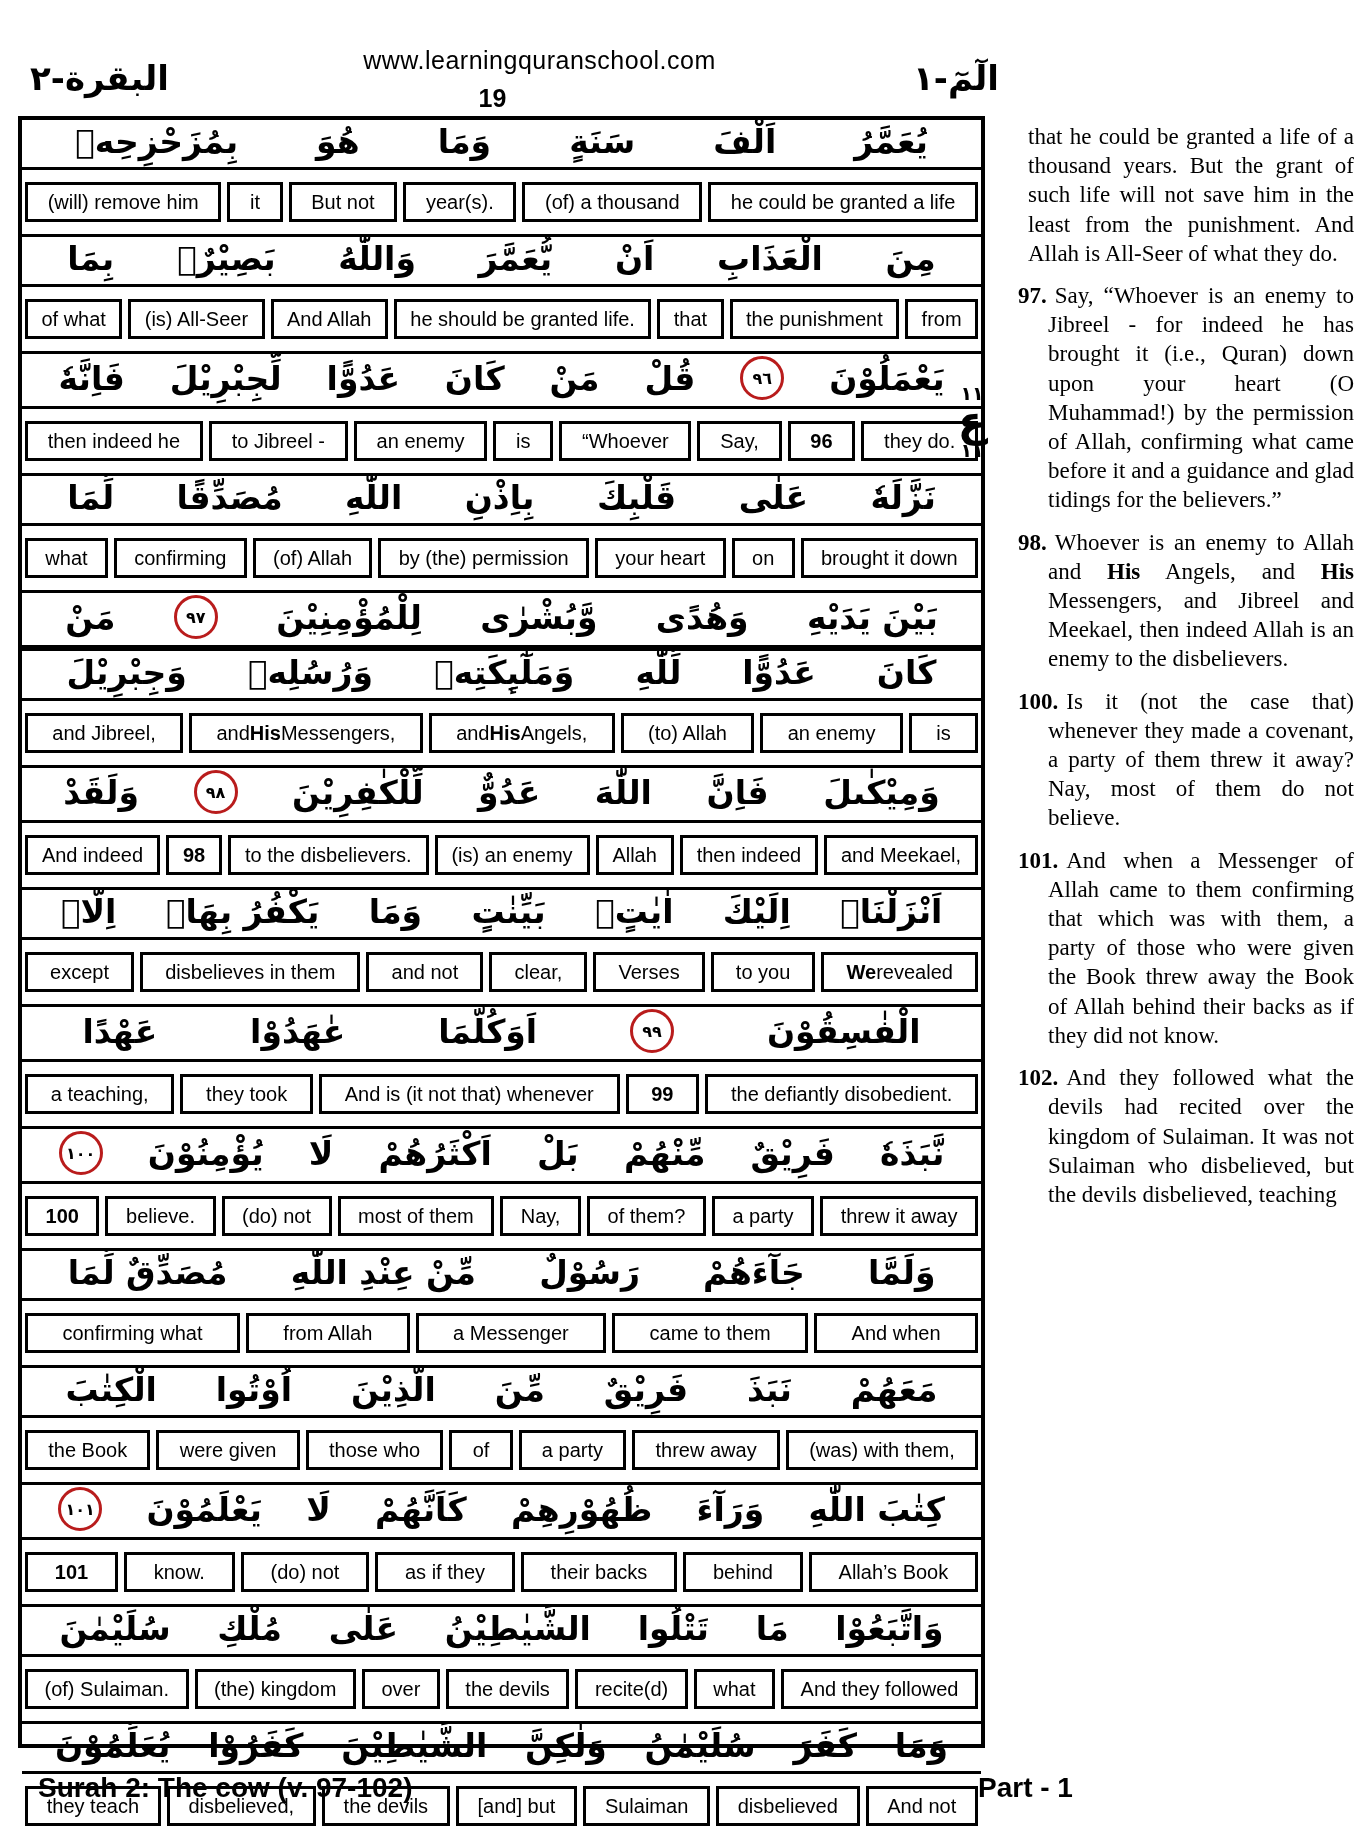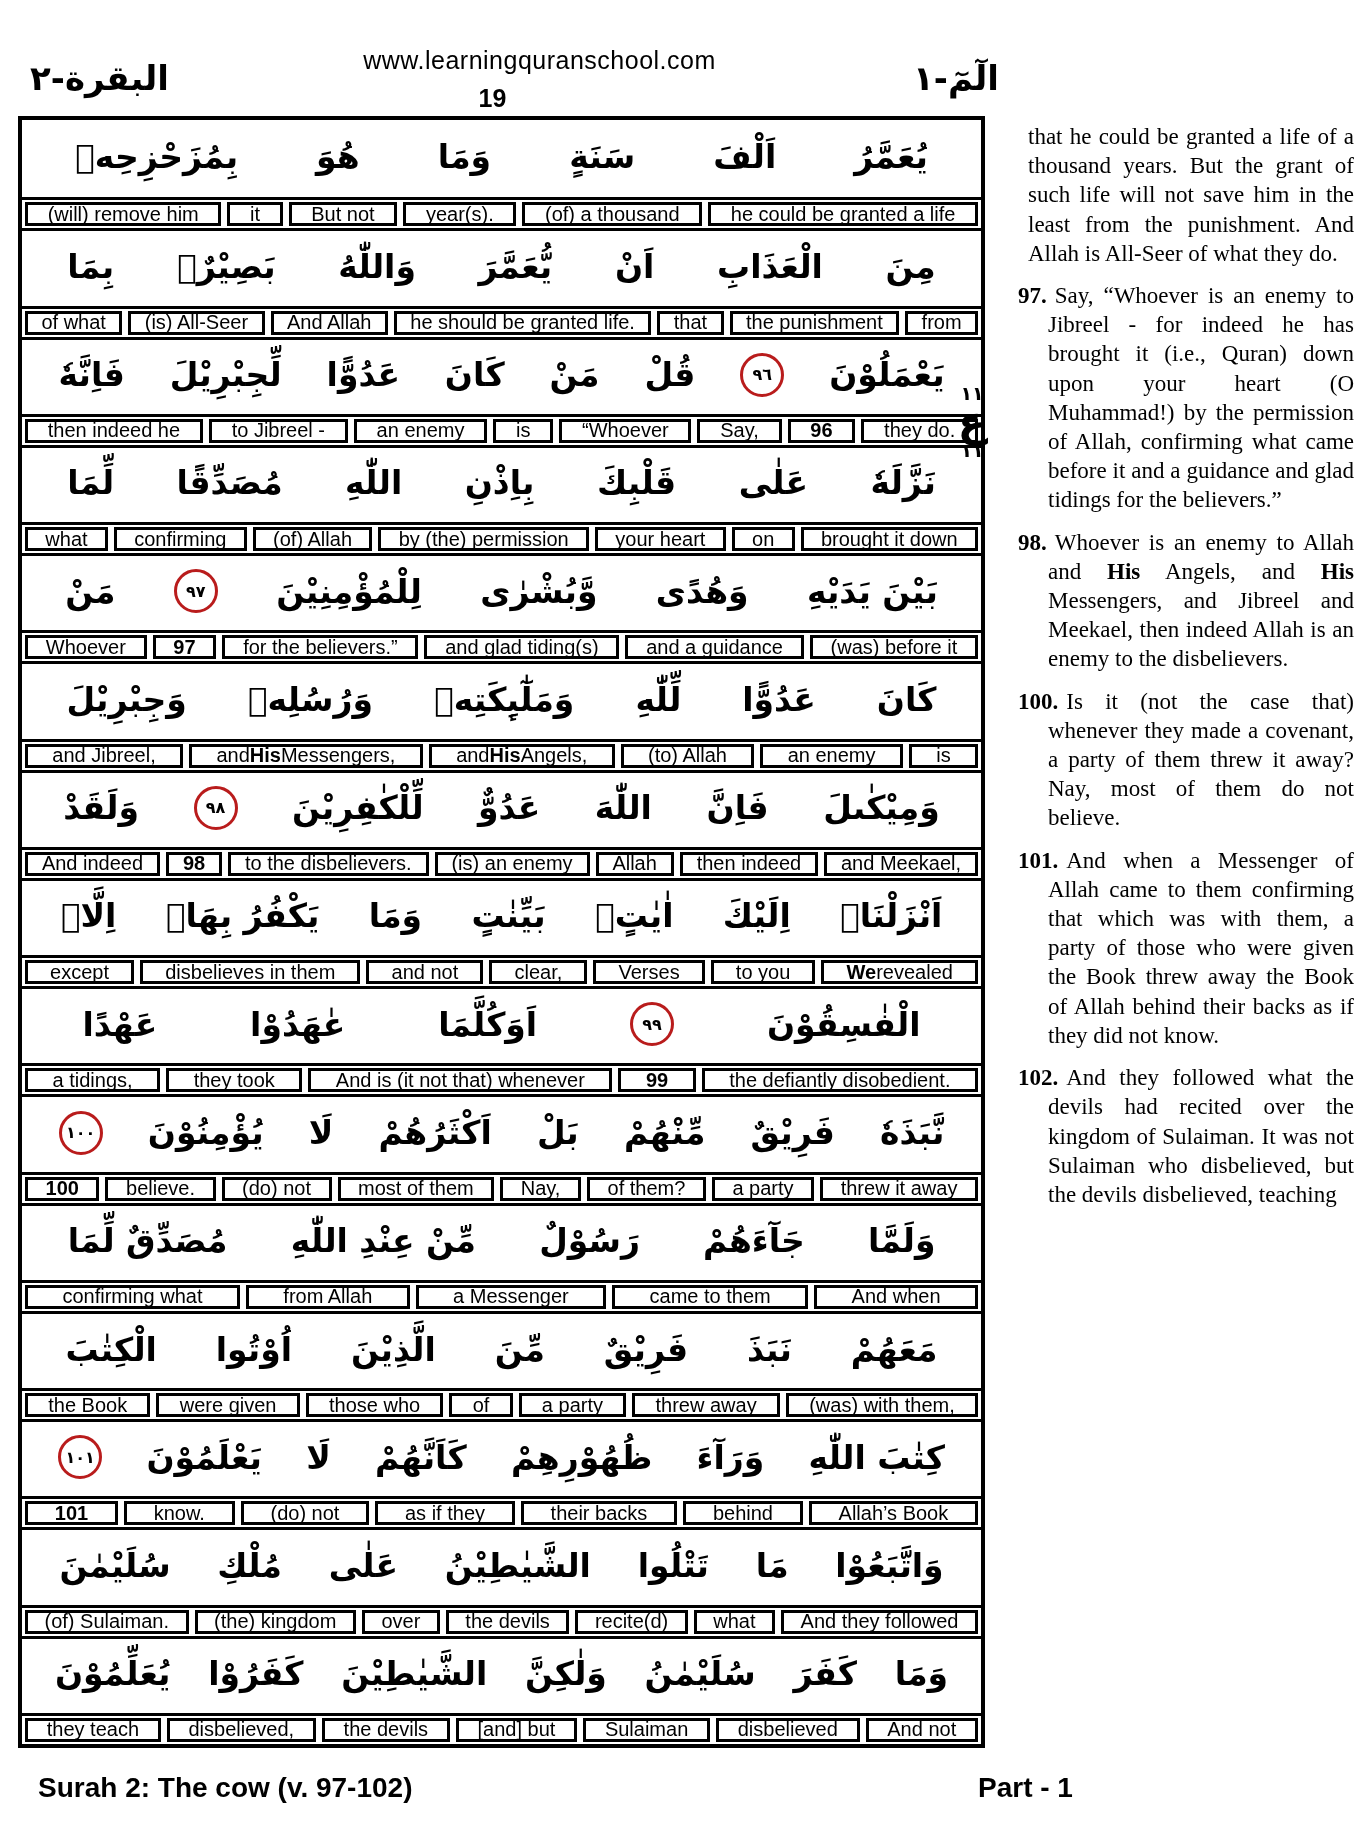--- a/index.html
+++ b/index.html
@@ -23,22 +23,22 @@
   .arabic-row{flex:1;display:flex;direction:rtl;align-items:center;
     justify-content:space-around;padding:2px 14px 6px 14px;
     font-family:"DejaVu Sans",sans-serif;font-weight:bold;font-size:33px;
     border-top:3px solid #000;border-bottom:3px solid #000;overflow:hidden;}
   .block:first-child .arabic-row{border-top:none;}
   .block:last-child .arabic-row{border-bottom:3px solid #000;}
   .arabic-word{white-space:nowrap;}
   .verse-circle{width:38px;height:38px;border:3px solid #b91c1c;border-radius:50%;
     display:flex;align-items:center;justify-content:center;
     font-size:16px;font-weight:bold;flex:0 0 auto;}
-  .english-row{height:24px;display:flex;direction:ltr;align-items:stretch;
-    margin:2px 3px;gap:6px;}
+  .english-row{height:40px;display:flex;direction:ltr;align-items:stretch;
+    margin:12px 3px;gap:6px;}
   .ecell{flex:1 1 auto;border:3px solid #000;display:flex;align-items:center;
     justify-content:center;font-size:20px;white-space:nowrap;padding:0 8px;
     background:#fff;font-family:"Liberation Sans",sans-serif;}
   .ecell b{font-weight:bold;}
   
   .ruku{position:absolute;left:944px;top:340px;width:56px;text-align:center;
     font-family:"DejaVu Sans",sans-serif;font-weight:bold;line-height:1;margin-top:44px;}
   .ruku .small-num{font-size:19px;}
   .ruku .letter{font-size:42px;display:block;margin:-2px 0;}
   
@@ -148,30 +148,20 @@
     </div>
     <div class="block">
       <div class="arabic-row">
         <span class="arabic-word">بَيْنَ يَدَيْهِ</span>
         <span class="arabic-word">وَهُدًى</span>
         <span class="arabic-word">وَّبُشْرٰى</span>
         <span class="arabic-word">لِلْمُؤْمِنِيْنَ</span>
         <span class="verse-circle">٩٧</span>
         <span class="arabic-word">مَنْ</span>
       </div>
-      <div class="english-row">
-        <div class="ecell">Whoever</div>
-        <div class="ecell">
-          <b>97</b>
-        </div>
-        <div class="ecell">for the believers.”</div>
-        <div class="ecell">and glad tiding(s)</div>
-        <div class="ecell">and a guidance</div>
-        <div class="ecell">(was) before it</div>
-      </div>
     </div>
     <div class="block">
       <div class="arabic-row">
         <span class="arabic-word">كَانَ</span>
         <span class="arabic-word">عَدُوًّا</span>
         <span class="arabic-word">لِّلّٰهِ</span>
         <span class="arabic-word">وَمَلٰٓىِٕكَتِهٖ</span>
         <span class="arabic-word">وَرُسُلِهٖ</span>
         <span class="arabic-word">وَجِبْرِيْلَ</span>
       </div>
@@ -228,21 +218,21 @@
     </div>
     <div class="block">
       <div class="arabic-row">
         <span class="arabic-word">الْفٰسِقُوْنَ</span>
         <span class="verse-circle">٩٩</span>
         <span class="arabic-word">اَوَكُلَّمَا</span>
         <span class="arabic-word">عٰهَدُوْا</span>
         <span class="arabic-word">عَهْدًا</span>
       </div>
       <div class="english-row">
-        <div class="ecell">a tidings,</div>
+        <div class="ecell">a teaching,</div>
         <div class="ecell">they took</div>
         <div class="ecell">And is (it not that) whenever</div>
         <div class="ecell">
           <b>99</b>
         </div>
         <div class="ecell">the defiantly disobedient.</div>
       </div>
     </div>
     <div class="block">
       <div class="arabic-row">

